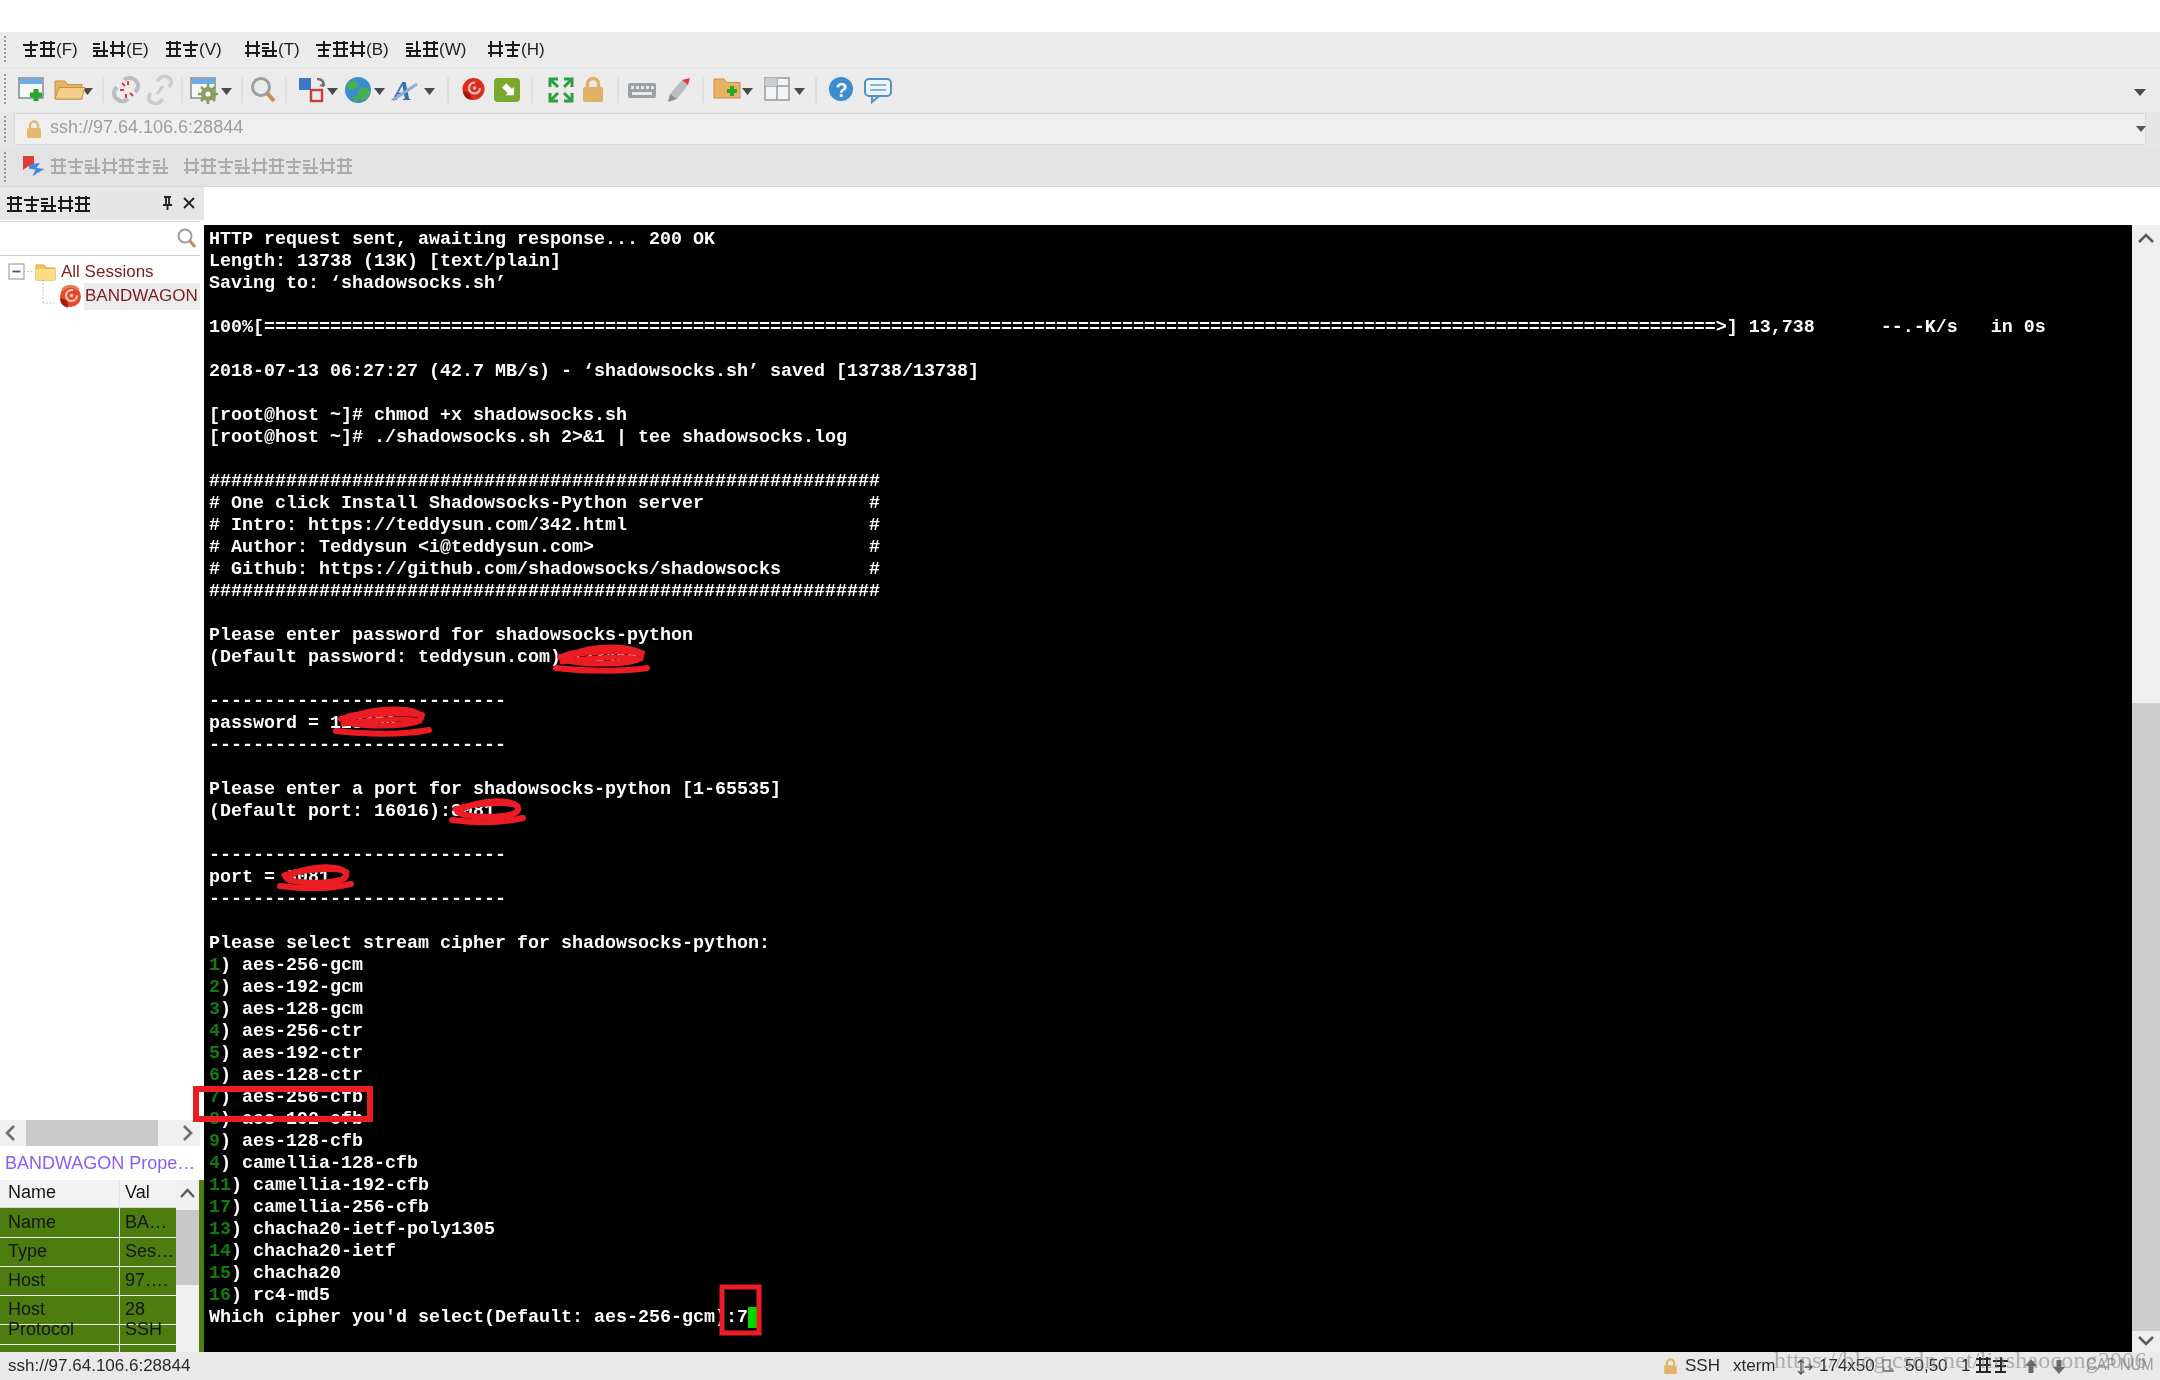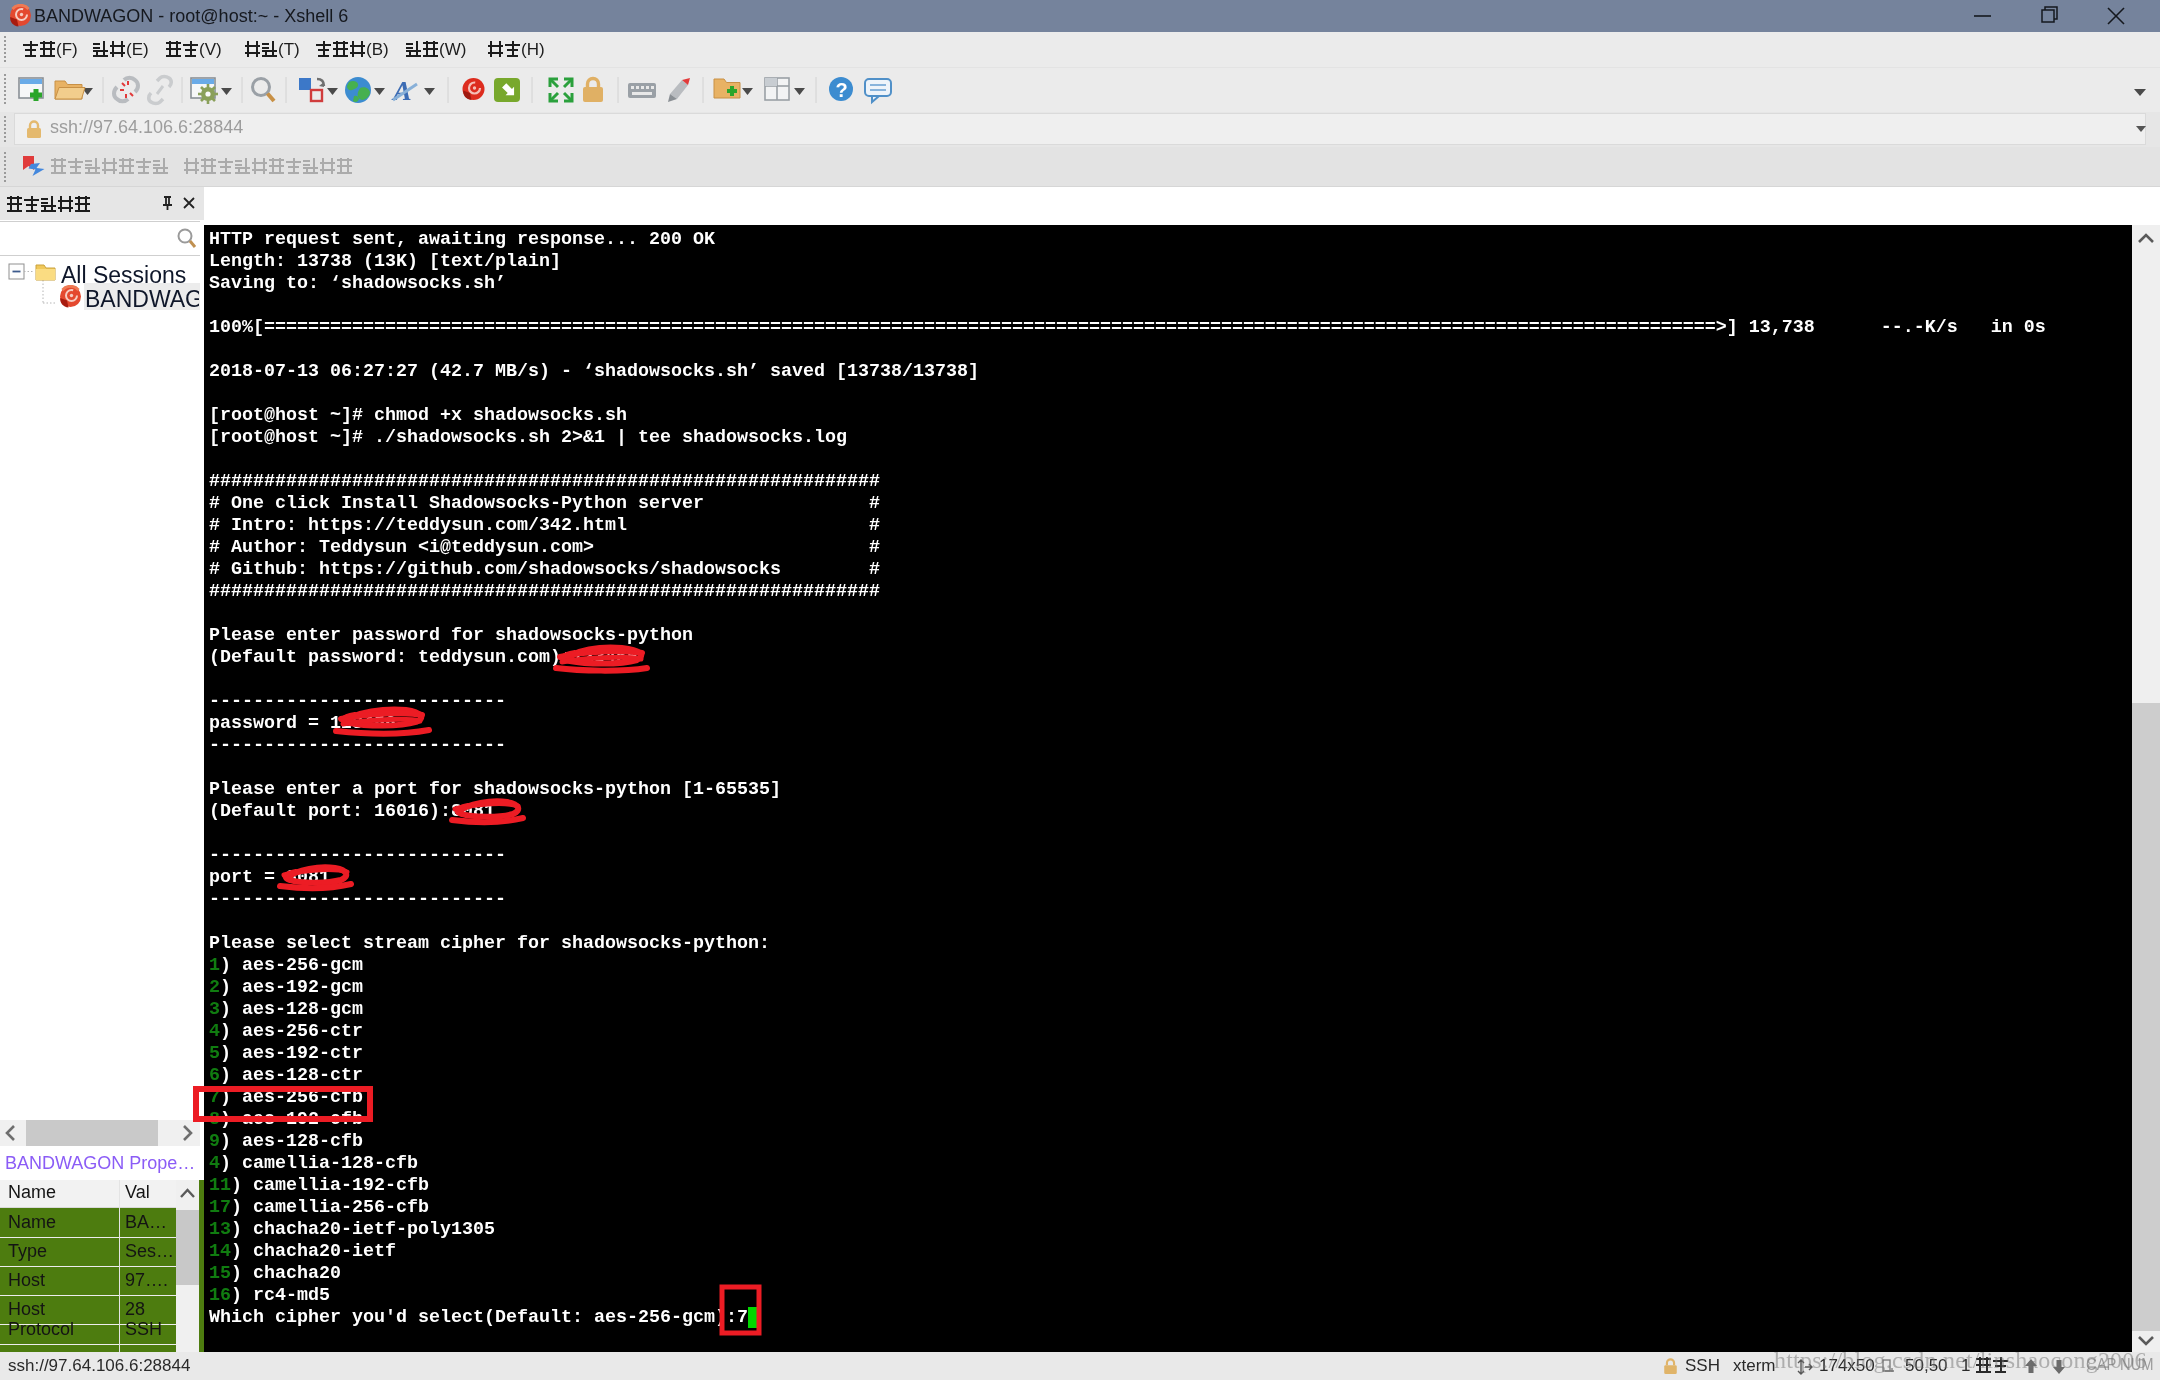--- a/index.html
+++ b/index.html
@@ -21,21 +21,21 @@
 #addrfield{position:absolute;left:14px;top:1px;width:2132px;height:32px;background:#efefef;border:1px solid #dadada}
 #addrtext{position:absolute;left:50px;top:5px;font-size:18px;color:#9d9d9d}
 
 #infobar{left:0;top:147px;width:2160px;height:40px;background:#e3e3e3;border-bottom:1px solid #d6d6d6}
 #infotext{position:absolute;left:50px;top:10px;font-size:17px;color:#ababab}
 
 #sidebar{left:0;top:187px;width:204px;height:1165px;background:#fff}
 #sidehead{position:absolute;left:0;top:0;width:204px;height:33px;background:#e6e6e6}
 #sideheadtext{position:absolute;left:6px;top:8px;font-size:17px;color:#1c1c1c}
 #searchbox{position:absolute;left:0;top:34px;width:200px;height:35px;background:#fff;border-top:1px solid #cfcfcf;border-bottom:1px solid #cfcfcf}
-.treetext{position:absolute;font-size:23px;color:#0f172a;white-space:nowrap}
+.treetext{position:absolute;font-size:17px;color:#7f1d1d;white-space:nowrap}
 #selrow{position:absolute;left:84px;top:96px;width:116px;height:27px;background:#ececec}
 
 #hscroll{position:absolute;left:0;top:933px;width:200px;height:26px;background:#f0f0f0}
 #hthumb{position:absolute;left:26px;top:0px;width:132px;height:26px;background:#c9c9c9}
 #proptitle{position:absolute;left:5px;top:966px;font-size:18px;color:#8b5cf6;width:196px;white-space:nowrap;overflow:hidden}
 
 #proptable{position:absolute;left:0;top:993px;width:204px;height:172px;background:#4d7c0f;font-size:18px;color:#141414}
 .prow{position:absolute;left:0;width:176px;height:29px;border-bottom:1px solid #ededed}
 .pn{position:absolute;left:8px;top:3px}
 .pv{position:absolute;left:125px;top:3px}
@@ -65,37 +65,20 @@
 .cj{display:inline-block;width:15px;height:16px;margin:0 1px;vertical-align:-2px;background-repeat:no-repeat}
 .ca{background-image:linear-gradient(currentColor,currentColor),linear-gradient(currentColor,currentColor),linear-gradient(currentColor,currentColor),linear-gradient(currentColor,currentColor),linear-gradient(currentColor,currentColor);background-size:15px 2px,15px 2px,15px 2px,2px 16px,2px 16px;background-position:0 1px,0 7px,0 14px,3px 0,10px 0}
 .cb{background-image:linear-gradient(currentColor,currentColor),linear-gradient(currentColor,currentColor),linear-gradient(currentColor,currentColor),linear-gradient(currentColor,currentColor);background-size:15px 2px,2px 16px,11px 2px,11px 2px;background-position:0 3px,6.5px 0,2px 8px,2px 14px}
 .cc{background-image:linear-gradient(currentColor,currentColor),linear-gradient(currentColor,currentColor),linear-gradient(currentColor,currentColor),linear-gradient(currentColor,currentColor),linear-gradient(currentColor,currentColor),linear-gradient(currentColor,currentColor);background-size:7px 2px,7px 2px,2px 16px,15px 2px,2px 7px,15px 2px;background-position:0 2px,0 6px,10px 0,0 9px,3px 9px,0 14px}
 .cd{background-image:linear-gradient(currentColor,currentColor),linear-gradient(currentColor,currentColor),linear-gradient(currentColor,currentColor),linear-gradient(currentColor,currentColor);background-size:2px 16px,2px 16px,15px 2px,15px 2px;background-position:2px 0,11px 0,0 4px,0 11px}
 </style>
 </head>
 <body>
 <div id="app">
 
-  <div class="abs" id="titlebar">
-    <svg class="abs" style="left:8px;top:4px" width="24" height="24" viewBox="0 0 24 24">
-      <circle cx="12.5" cy="11.5" r="10.5" fill="#e4492f"></circle>
-      <path d="M4.5 5 A10.5 10.5 0 0 1 20.5 5" fill="none" stroke="#ef7a54" stroke-width="3"></path>
-      <circle cx="13.5" cy="10.5" r="5.5" fill="none" stroke="#f6cdc2" stroke-width="2" stroke-dasharray="27 8"></circle>
-      <circle cx="13.5" cy="10.5" r="1.7" fill="#f6cdc2"></circle>
-      <path d="M2.2 13 C1.8 18 5 22 10.5 22.6 L9 15.5 Z" fill="#a81c10"></path>
-    </svg>
-    <div class="abs" id="title-text">BANDWAGON - root@host:~ - Xshell 6</div>
-    <svg class="abs" style="left:1964px;top:0" width="196" height="32">
-      <line x1="10" y1="16" x2="27" y2="16" stroke="#15181e" stroke-width="1.6"></line>
-      <rect x="78" y="10" width="12" height="12" fill="none" stroke="#15181e" stroke-width="1.5"></rect>
-      <path d="M81 10 v-3 h12 v12 h-3" fill="none" stroke="#15181e" stroke-width="1.5"></path>
-      <line x1="144" y1="8" x2="160" y2="24" stroke="#15181e" stroke-width="1.6"></line>
-      <line x1="160" y1="8" x2="144" y2="24" stroke="#15181e" stroke-width="1.6"></line>
-    </svg>
-  </div>
 
   <div class="abs" id="menubar">
     <div class="grip" style="top:4px;height:28px"></div>
     <div class="menuitem" style="left:22px"><span class="cj cb"></span><span class="cj ca"></span>(F)</div>
     <div class="menuitem" style="left:92px"><span class="cj cc"></span><span class="cj cd"></span>(E)</div>
     <div class="menuitem" style="left:165px"><span class="cj ca"></span><span class="cj cb"></span>(V)</div>
     <div class="menuitem" style="left:244px"><span class="cj cd"></span><span class="cj cc"></span>(T)</div>
     <div class="menuitem" style="left:315px"><span class="cj cb"></span><span class="cj ca"></span><span class="cj cd"></span>(B)</div>
     <div class="menuitem" style="left:405px"><span class="cj cc"></span><span class="cj ca"></span>(W)</div>
     <div class="menuitem" style="left:487px"><span class="cj cd"></span><span class="cj cb"></span>(H)</div>

